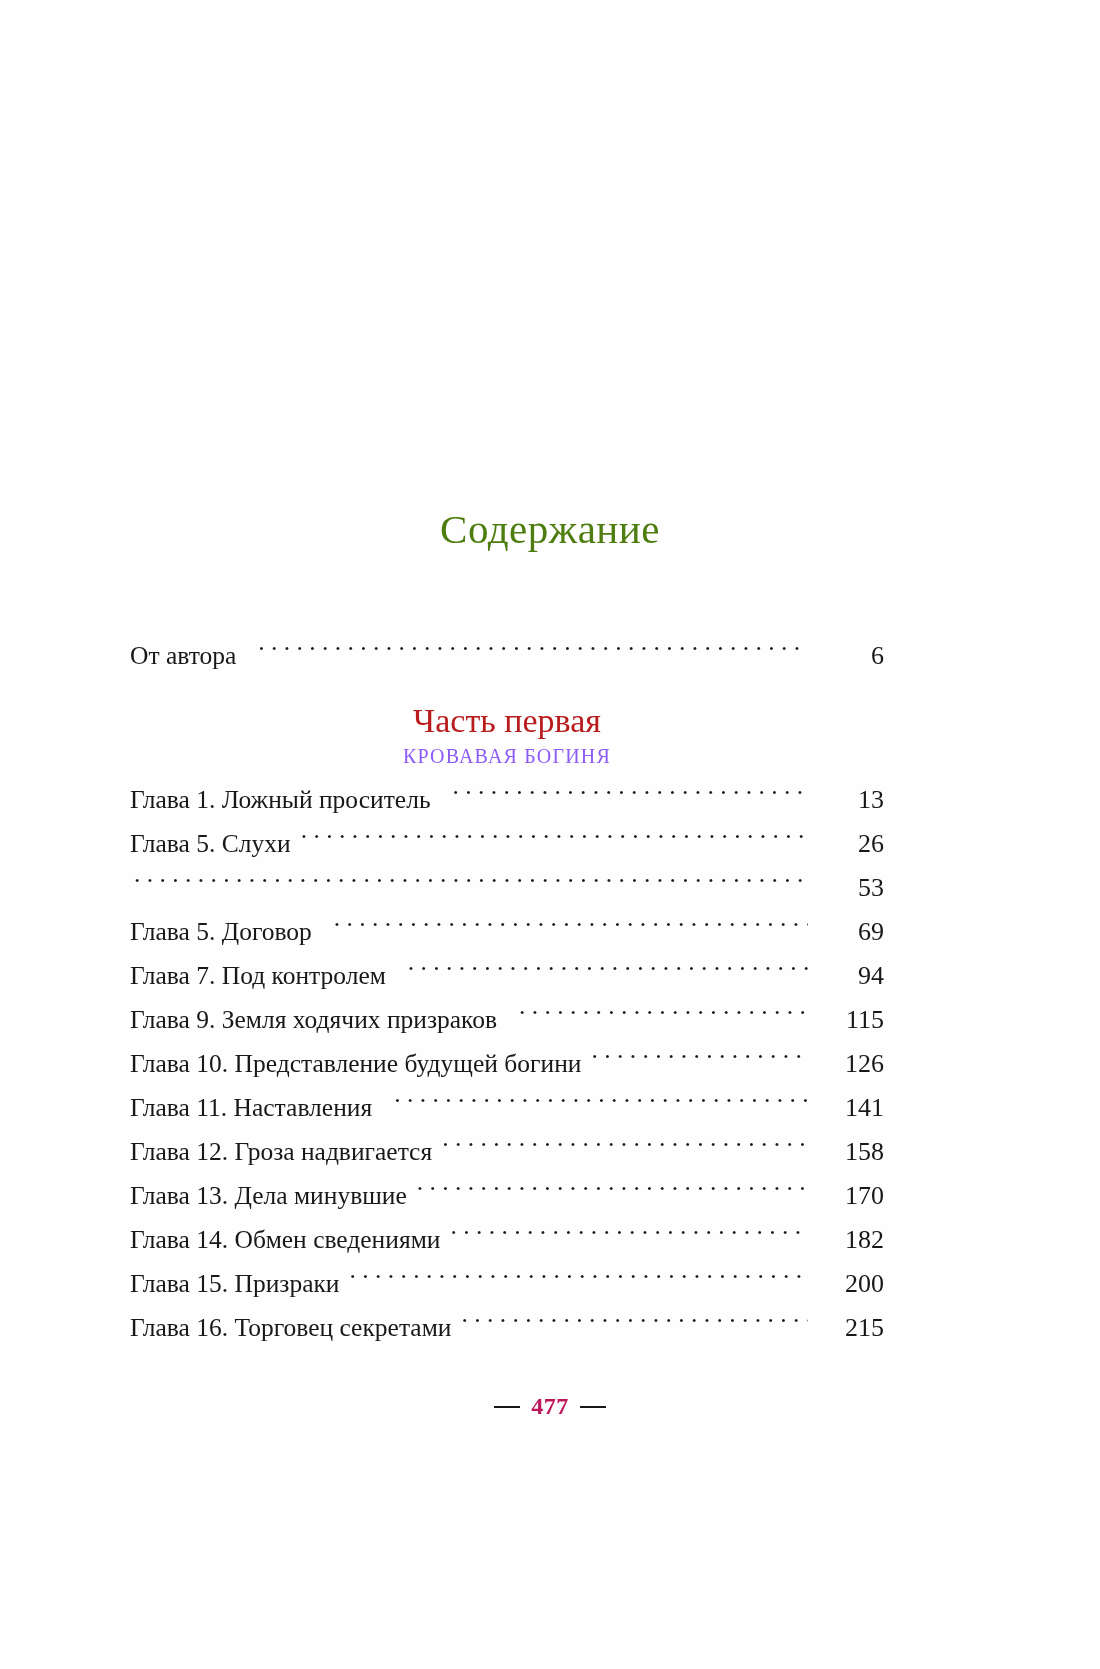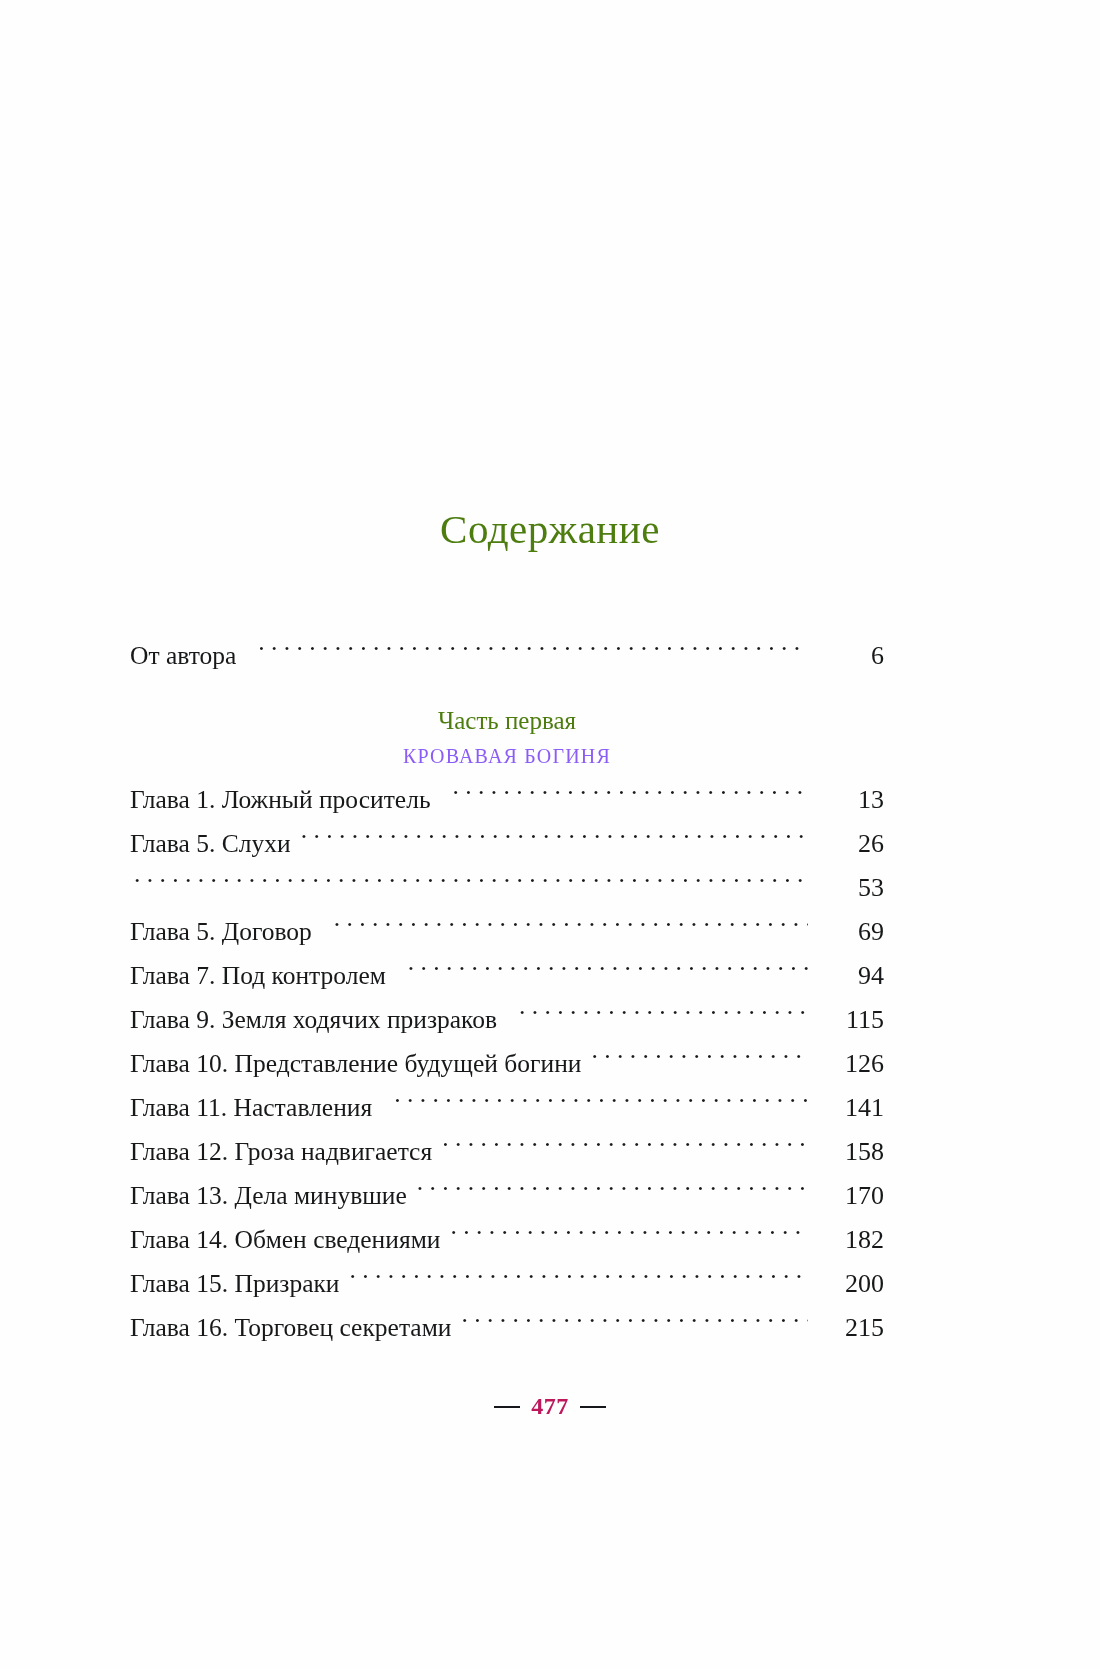--- a/index.html
+++ b/index.html
@@ -91,23 +91,23 @@
   .toc-entry.gap .leader { margin-left: 16px; }
 
   
   .part-block {
     text-align: center;
     padding-top: 26px;
     padding-bottom: 4px;
     width: 754px;
   }
   .part-number {
-    font-size: 25px;
+    font-size: 34px;
     line-height: 34px;
-    color: #4d7c0f;
+    color: #b91c1c;
   }
   .part-name {
     font-size: 20px;
     line-height: 36px;
     letter-spacing: 1.2px;
     color: #8b5cf6;
   }
 
   
   .folio {

